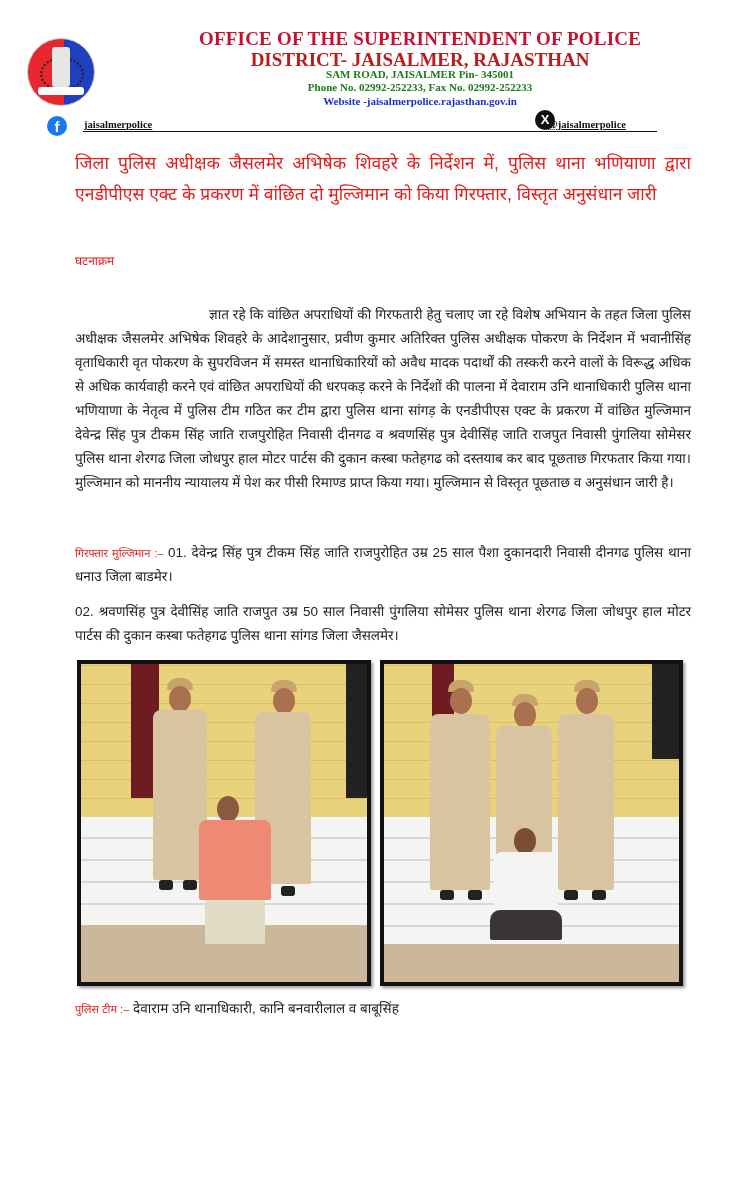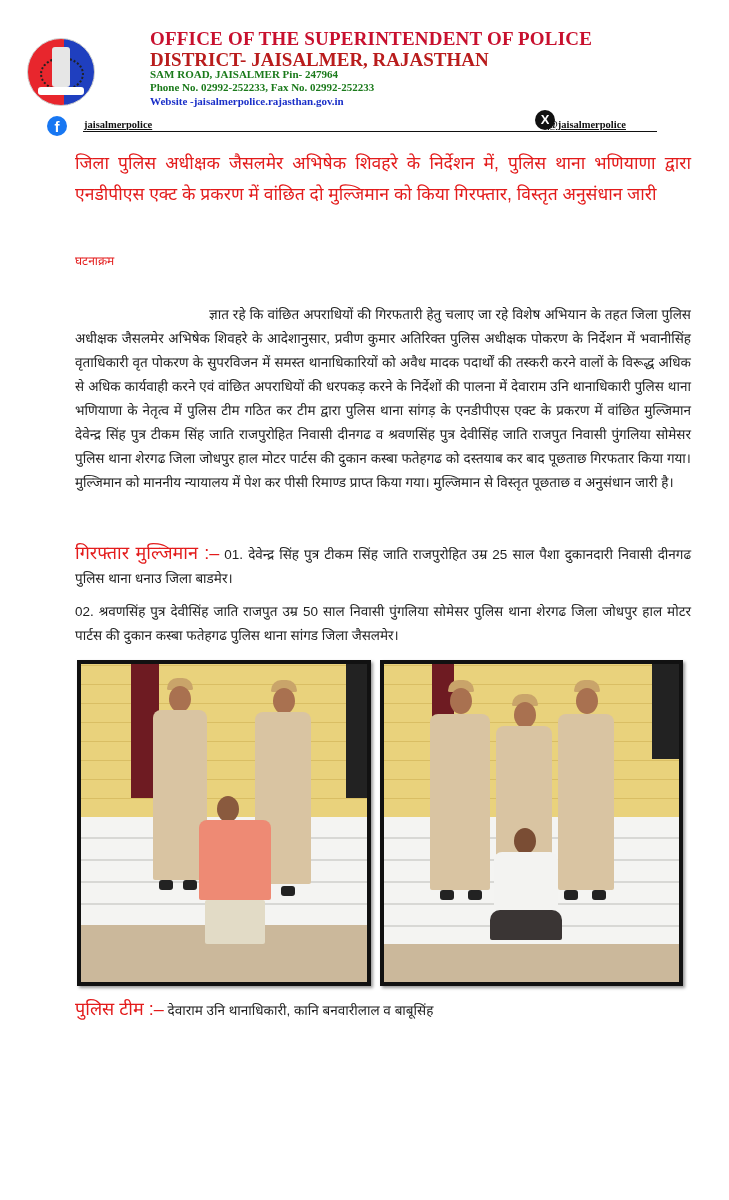--- a/index.html
+++ b/index.html
@@ -4,21 +4,21 @@
 <style>
   html, body { margin: 0; padding: 0; background: #ffffff; }
   body { width: 729px; height: 1200px; position: relative; overflow: hidden; font-family: "DejaVu Sans", sans-serif; }
 
   .logo { position: absolute; left: 27px; top: 38px; width: 66px; height: 66px; border-radius: 50%; overflow: hidden;
           background: linear-gradient(90deg, #e8262d 0%, #e8262d 55%, #1f3fbf 55%, #1f3fbf 100%); border: 1px solid #ccc; }
   .logo .emblem { position: absolute; left: 24px; top: 8px; width: 18px; height: 40px; background: #e6e6e6; border-radius: 3px; }
   .logo .ring { position: absolute; left: 12px; top: 18px; width: 40px; height: 30px; border: 2px dotted #222; border-radius: 50%; }
   .logo .band { position: absolute; left: 10px; top: 48px; width: 46px; height: 8px; background: #fff; border-radius: 3px; }
 
-  .hdr { position: absolute; left: 150px; width: 540px; font-family: "Liberation Serif", serif; font-weight: bold; }
+  .hdr { position: absolute; left: 150px; width: 540px; text-align: center; font-family: "Liberation Serif", serif; font-weight: bold; }
   .hdr-1 { top: 28px; font-size: 19px; color: #c8102e; letter-spacing: 0.2px; }
   .hdr-2 { top: 49px; font-size: 19px; color: #b91c1c; }
   .hdr-3 { top: 68px; font-size: 11px; color: #1b7a1b; }
   .hdr-4 { top: 81px; font-size: 11px; color: #1b7a1b; }
   .hdr-5 { top: 95px; font-size: 11px; color: #1a2fc8; }
 
   .fb-icon { position: absolute; left: 47px; top: 116px; width: 20px; height: 20px; border-radius: 50%; background: #1877f2; color: #fff;
              font: bold 15px "Liberation Sans", sans-serif; text-align: center; line-height: 22px; }
   .x-icon { position: absolute; left: 535px; top: 110px; width: 20px; height: 20px; border-radius: 50%; background: #111; color: #fff;
             font: bold 13px "Liberation Sans", sans-serif; text-align: center; line-height: 20px; }
@@ -26,21 +26,21 @@
   .fb-handle { position: absolute; left: 84px; top: 119px; font: bold 10.5px "Liberation Serif", serif; color: #111; text-decoration: underline; }
   .x-handle { position: absolute; left: 548px; top: 119px; font: bold 10.5px "Liberation Serif", serif; color: #111; text-decoration: underline; }
 
   .headline { position: absolute; left: 75px; top: 148px; width: 616px; color: #e31b1b; font-size: 17.5px; line-height: 31px; text-align: justify; font-family: "Liberation Sans", sans-serif; }
 
   .section-label { position: absolute; color: #e31b1b; font-size: 12px; font-family: "Liberation Sans", sans-serif; }
   .body-text { position: absolute; left: 75px; width: 616px; color: #222; font-size: 13.5px; line-height: 24px; text-align: justify; font-family: "Liberation Sans", sans-serif; }
   .para { top: 269px; text-indent: 134px; margin-top: 34px; }
   .accused1 { top: 541px; }
   .accused2 { top: 600px; }
-  .accused1 .lbl, .team .lbl { color: #e31b1b; font-size: 18px; margin-top: 48px; }
+  .accused1 .lbl, .team .lbl { color: #e31b1b; font-size: 11px; margin-top: 48px; }
 
   .photo { position: absolute; top: 660px; height: 326px; border: 4px solid #111; box-shadow: 2px 2px 3px #999; overflow: hidden; box-sizing: border-box; }
   .photo-left { left: 77px; width: 294px; }
   .photo-right { left: 380px; width: 303px; }
   .wall { position: absolute; left: 0; top: 0; width: 100%; height: 60%;
           background: repeating-linear-gradient(0deg, #e9d27c 0 18px, #d9be64 18px 19px), #e9d27c; }
   .steps { position: absolute; left: 0; top: 48%; width: 100%; height: 42%;
            background: repeating-linear-gradient(180deg, #f4f4f2 0 20px, #d8d8d5 20px 22px); }
   .gravel { position: absolute; left: 0; bottom: 0; width: 100%; height: 18%; background: #cbb89b; }
   .door { position: absolute; top: 0; height: 42%; background: #6e1b22; }
@@ -56,21 +56,21 @@
 <body>
 
 <div class="logo">
   <div class="ring"></div>
   <div class="emblem"></div>
   <div class="band"></div>
 </div>
 
 <div class="hdr hdr-1">OFFICE OF THE SUPERINTENDENT OF POLICE</div>
 <div class="hdr hdr-2">DISTRICT- JAISALMER, RAJASTHAN</div>
-<div class="hdr hdr-3">SAM ROAD, JAISALMER Pin- 247964</div>
+<div class="hdr hdr-3">SAM ROAD, JAISALMER Pin- 345001</div>
 <div class="hdr hdr-4">Phone No. 02992-252233, Fax No. 02992-252233</div>
 <div class="hdr hdr-5">Website -jaisalmerpolice.rajasthan.gov.in</div>
 
 <div class="fb-icon">f</div>
 <div class="fb-handle">jaisalmerpolice</div>
 <div class="social-line"></div>
 <div class="x-icon">X</div>
 <div class="x-handle">@jaisalmerpolice</div>
 
 <div class="headline">जिला पुलिस अधीक्षक जैसलमेर अभिषेक शिवहरे के निर्देशन में, पुलिस थाना भणियाणा द्वारा एनडीपीएस एक्ट के प्रकरण में वांछित दो मुल्जिमान को किया गिरफ्तार, विस्तृत अनुसंधान जारी</div>

